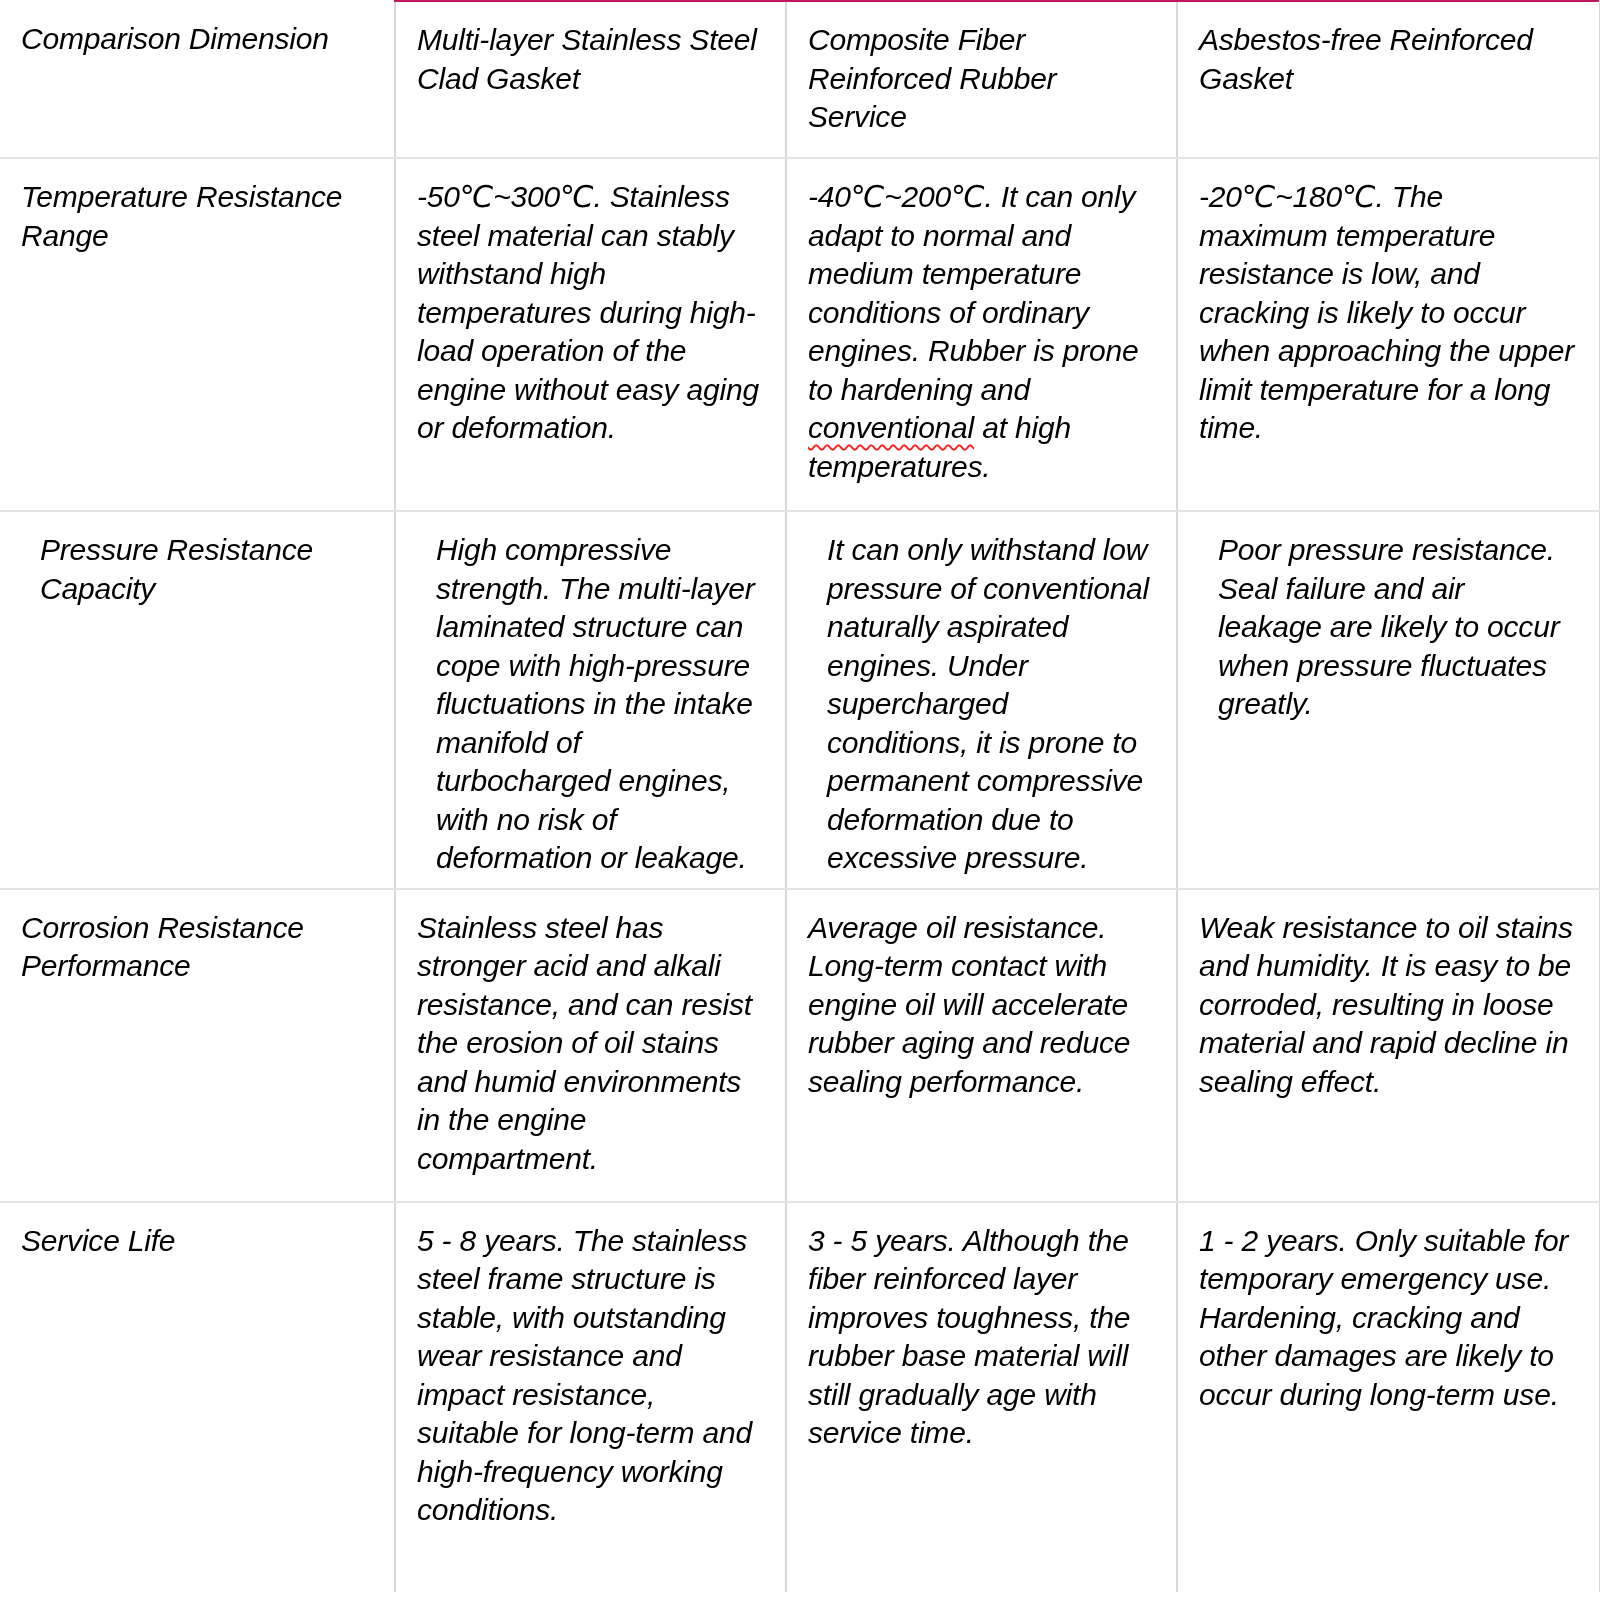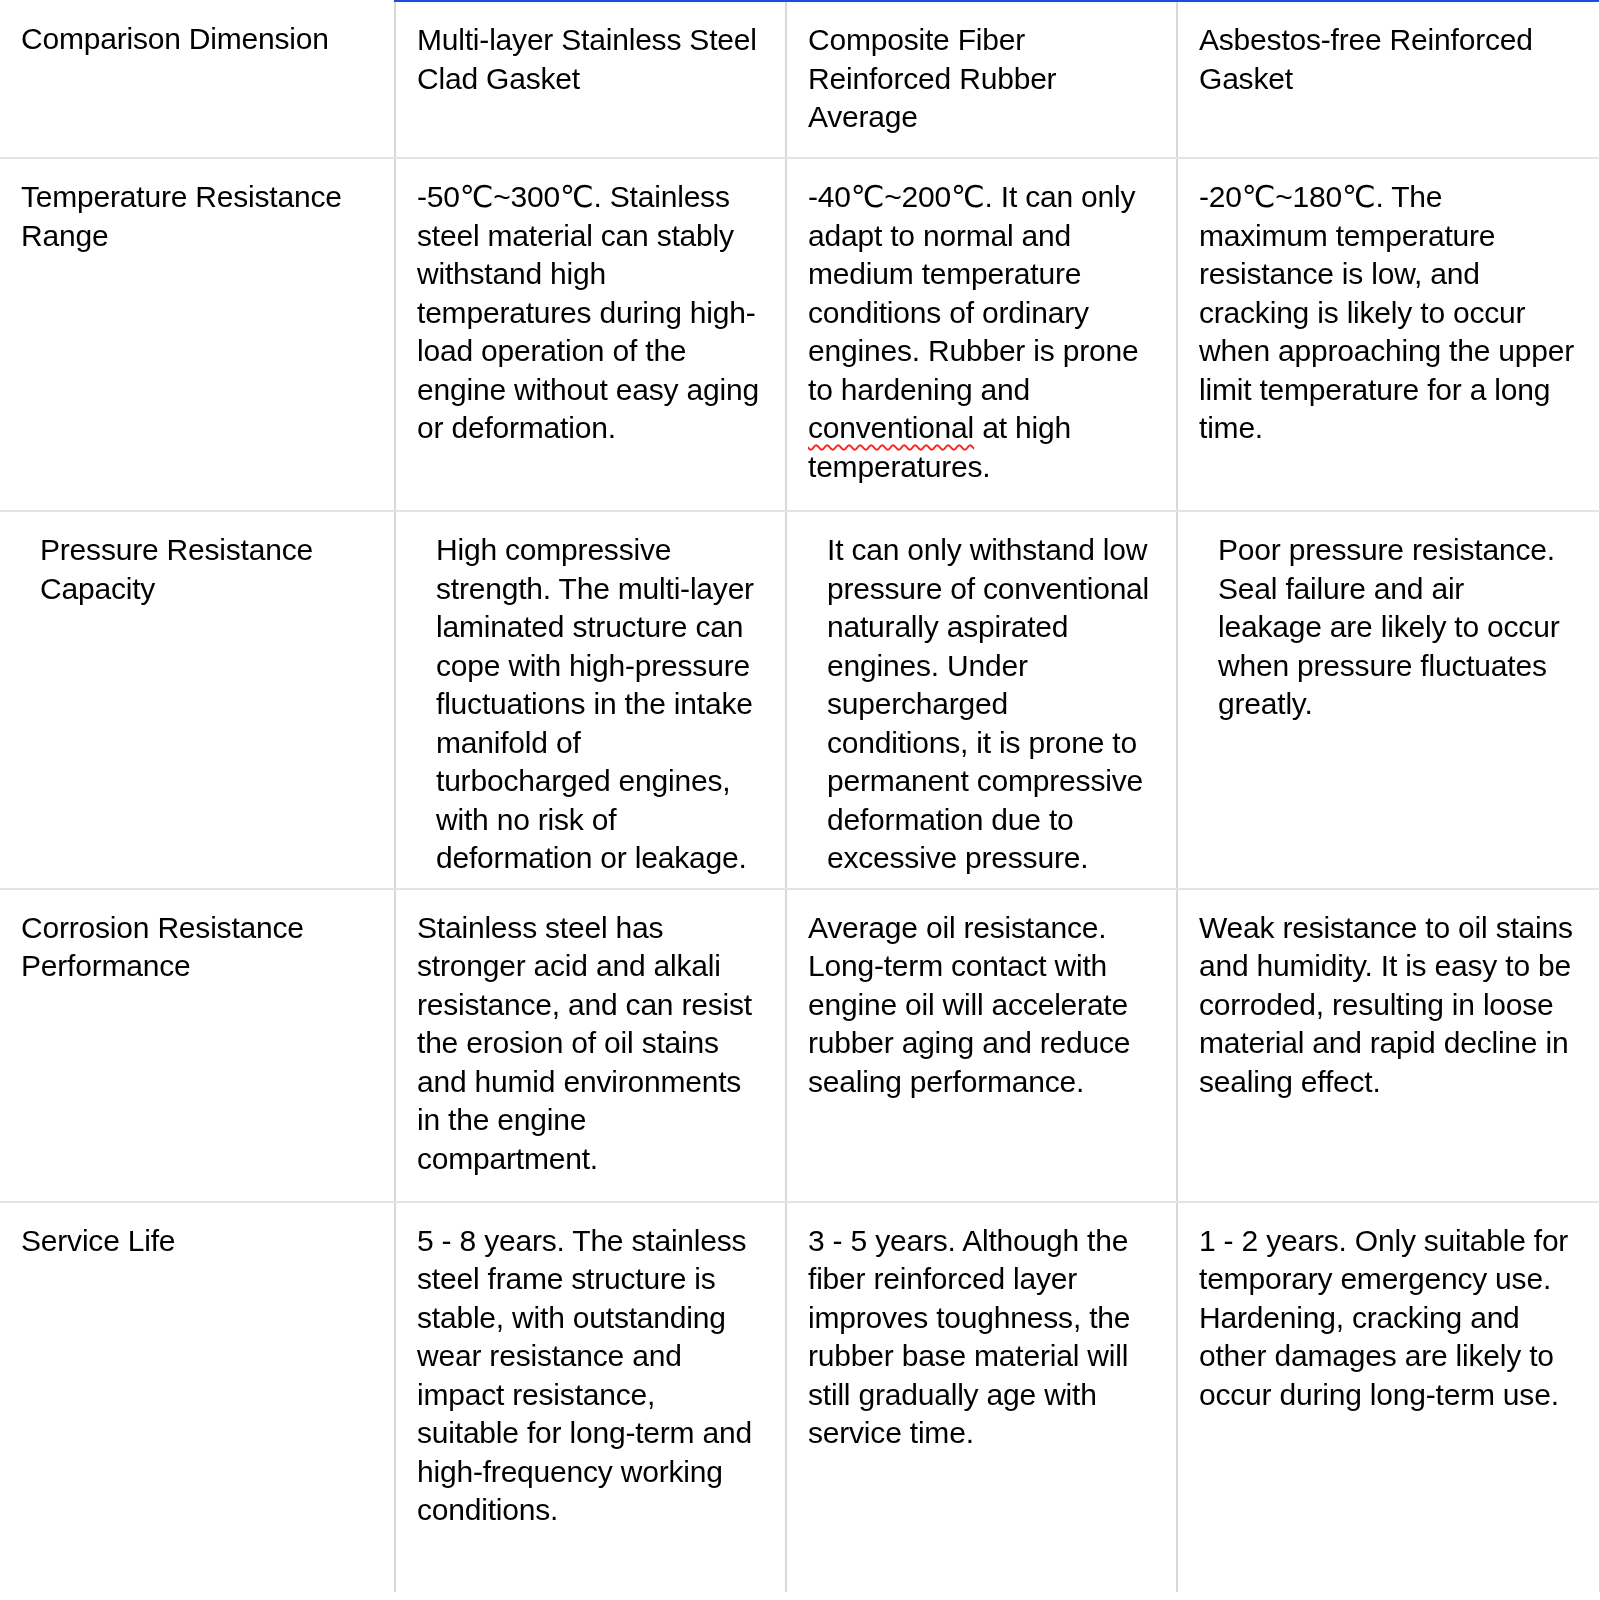--- a/index.html
+++ b/index.html
@@ -1,15 +1,15 @@
 <!DOCTYPE html>
 <html><head>
 <meta charset="utf-8">
 <style>
-  * { margin: 0; padding: 0; box-sizing: border-box; }
+  * { margin: 0; padding: 0; box-sizing: border-box; font-style: italic; }
   html, body {
     width: 1600px; height: 1600px;
     background: #ffffff;
     overflow: hidden;
   }
   body {
     font-family: "Liberation Sans", "DejaVu Sans", sans-serif;
     color: #000000;
   }
   table.cmp {
@@ -30,21 +30,21 @@
     letter-spacing: -0.2px;
     padding: 19px 24px 10px 21px;
     background: #ffffff;
   }
   
   th:not(:first-child), td:not(:first-child) { border-left: 2px solid #d6d8da; }
   
   th:last-child, td:last-child { border-right: 2px solid #d6d8da; }
   
   thead th { height: 157px; border-bottom: 2px solid #e2e4e6; }
-  thead th:not(:first-child) { border-top: 2px solid #1d4ed8; }
+  thead th:not(:first-child) { border-top: 2px solid #be185d; }
   
   tbody tr:not(:last-child) td { border-bottom: 2px solid #e2e4e6; }
   tr.r1 td { height: 353px; }
   tr.r2 td { height: 344px; padding-left: 40px; }
   tr.r3 td { height: 313px; }
   tr.r4 td { height: 390px; }
   
   .misspelled {
     text-decoration-line: underline;
     text-decoration-style: wavy;
@@ -60,21 +60,21 @@
   <colgroup>
     <col class="c1">
       <col class="c2">
       <col class="c3">
       <col class="c4">
   </colgroup>
   <thead>
     <tr>
       <th>Comparison Dimension</th>
       <th>Multi-layer Stainless Steel Clad Gasket</th>
-      <th>Composite Fiber Reinforced Rubber Average</th>
+      <th>Composite Fiber Reinforced Rubber Service</th>
       <th>Asbestos-free Reinforced Gasket</th>
     </tr>
   </thead>
   <tbody>
     <tr class="r1">
       <td>Temperature Resistance Range</td>
       <td>-50℃~300℃. Stainless steel material can stably withstand high temperatures during high-load operation of the engine without easy aging or deformation.</td>
       <td><span>-40℃~200℃. It can only adapt to normal and medium temperature conditions of ordinary engines. Rubber is prone to hardening and </span><span class="misspelled">conventional</span><span> at high temperatures.</span></td>
       <td>-20℃~180℃. The maximum temperature resistance is low, and cracking is likely to occur when approaching the upper limit temperature for a long time.</td>
     </tr>

